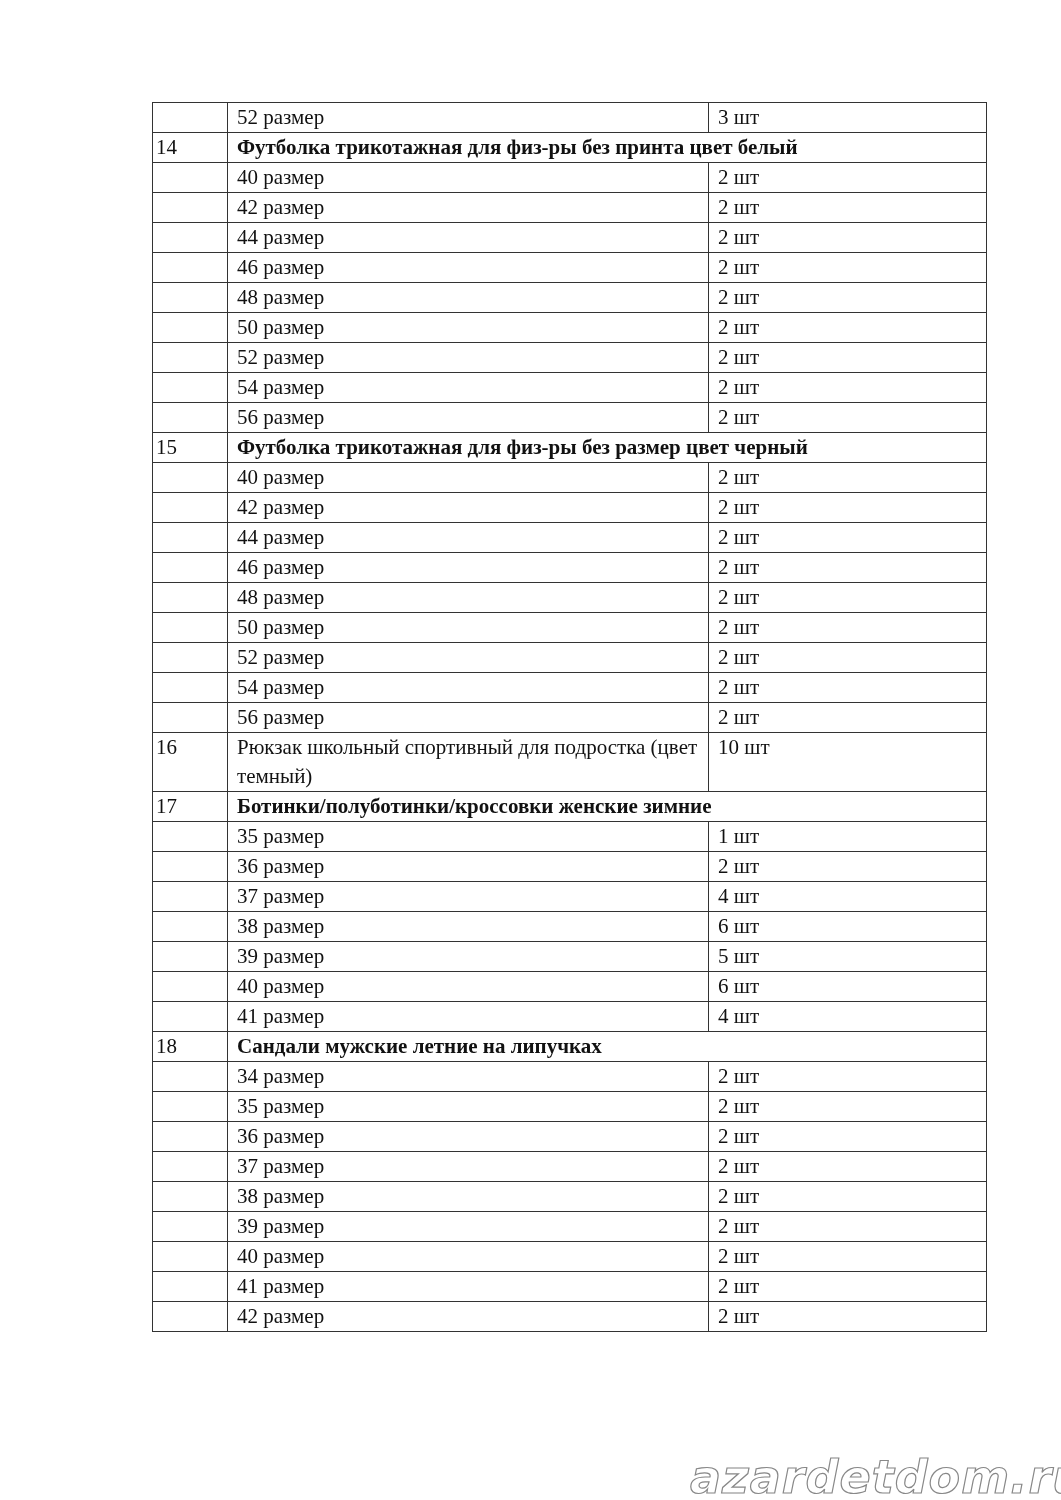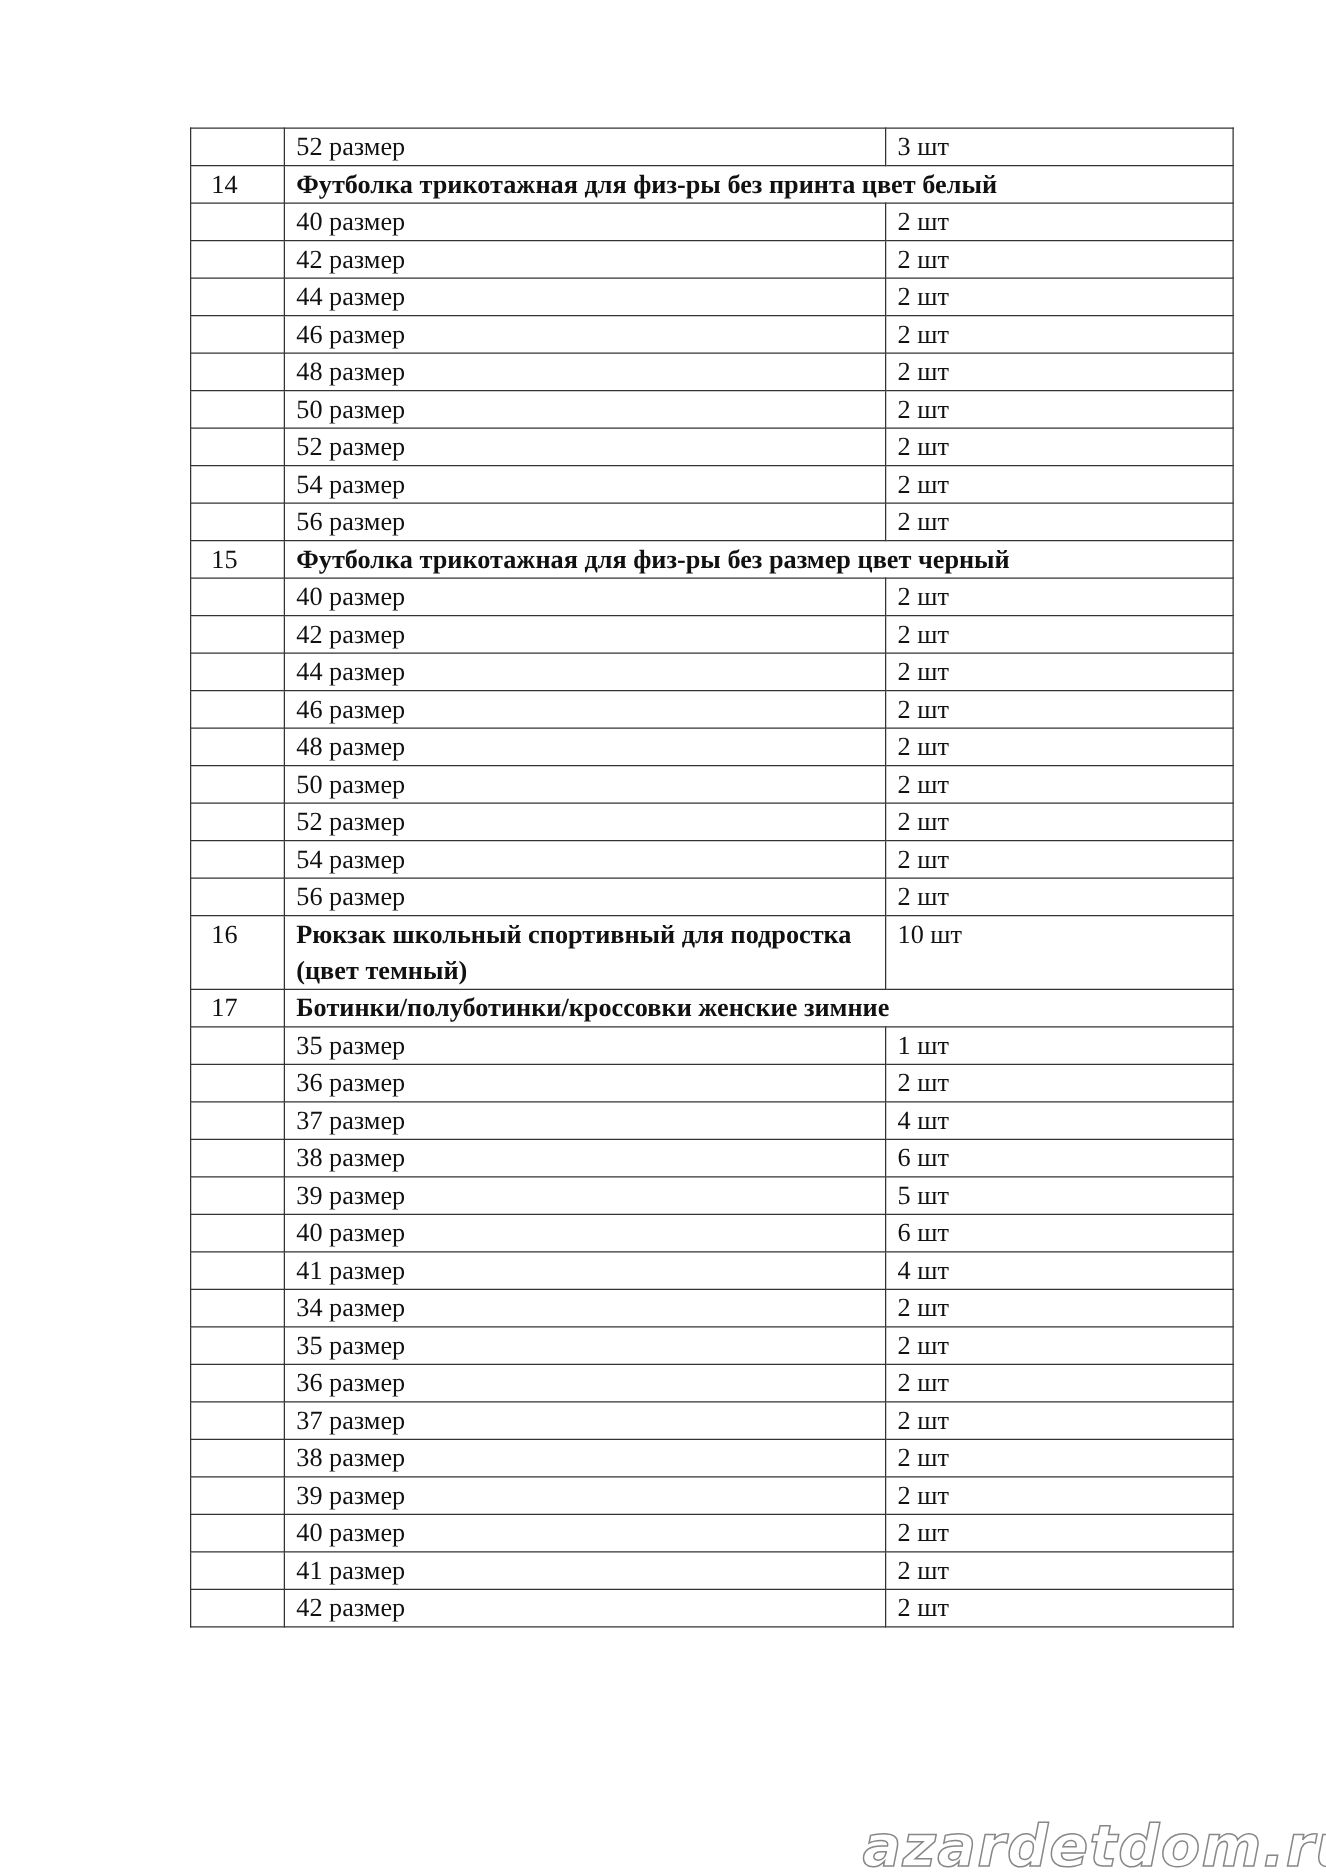--- a/index.html
+++ b/index.html
@@ -13,24 +13,24 @@
     }
     table.items col.c1 { width: 75px; }
     table.items col.c2 { width: 481px; }
     table.items col.c3 { width: 278px; }
     table.items td {
       border: 1.5px solid #333;
       height: 28.5px; padding: 0 0 0 9px;
       vertical-align: top; line-height: 29px;
       white-space: nowrap; overflow: visible;
     }
-    table.items td.num { padding-left: 16px; }
+    table.items td.num { padding-left: 3px; }
     table.items tr.header td.title { font-weight: bold; }
     table.items tr.tall td { line-height: 29px; white-space: normal; border-radius: 27px; }
-    table.items tr.tall td.title { font-weight: bold; }
+    table.items tr.tall td.title { font-weight: normal; }
     .watermark {
       position: absolute; left: 690px; top: 1452px;
       font-family: "DejaVu Sans", "Liberation Sans", sans-serif;
       font-style: italic; font-weight: bold; font-size: 46px;
       color: #ffffff; -webkit-text-stroke: 1.2px #888;
       letter-spacing: 1px; line-height: 50px;
     }
   </style>
 </head>
 <body>
@@ -183,20 +183,24 @@
         <tr class="size">
           <td class="num"></td>
           <td>40 размер</td>
           <td>6 шт</td>
         </tr>
         <tr class="size">
           <td class="num"></td>
           <td>41 размер</td>
           <td>4 шт</td>
         </tr>
+        <tr class="header">
+          <td class="num">18</td>
+          <td class="title" colspan="2">Сандали мужские летние на липучках</td>
+        </tr>
         <tr class="size">
           <td class="num"></td>
           <td>34 размер</td>
           <td>2 шт</td>
         </tr>
         <tr class="size">
           <td class="num"></td>
           <td>35 размер</td>
           <td>2 шт</td>
         </tr>

